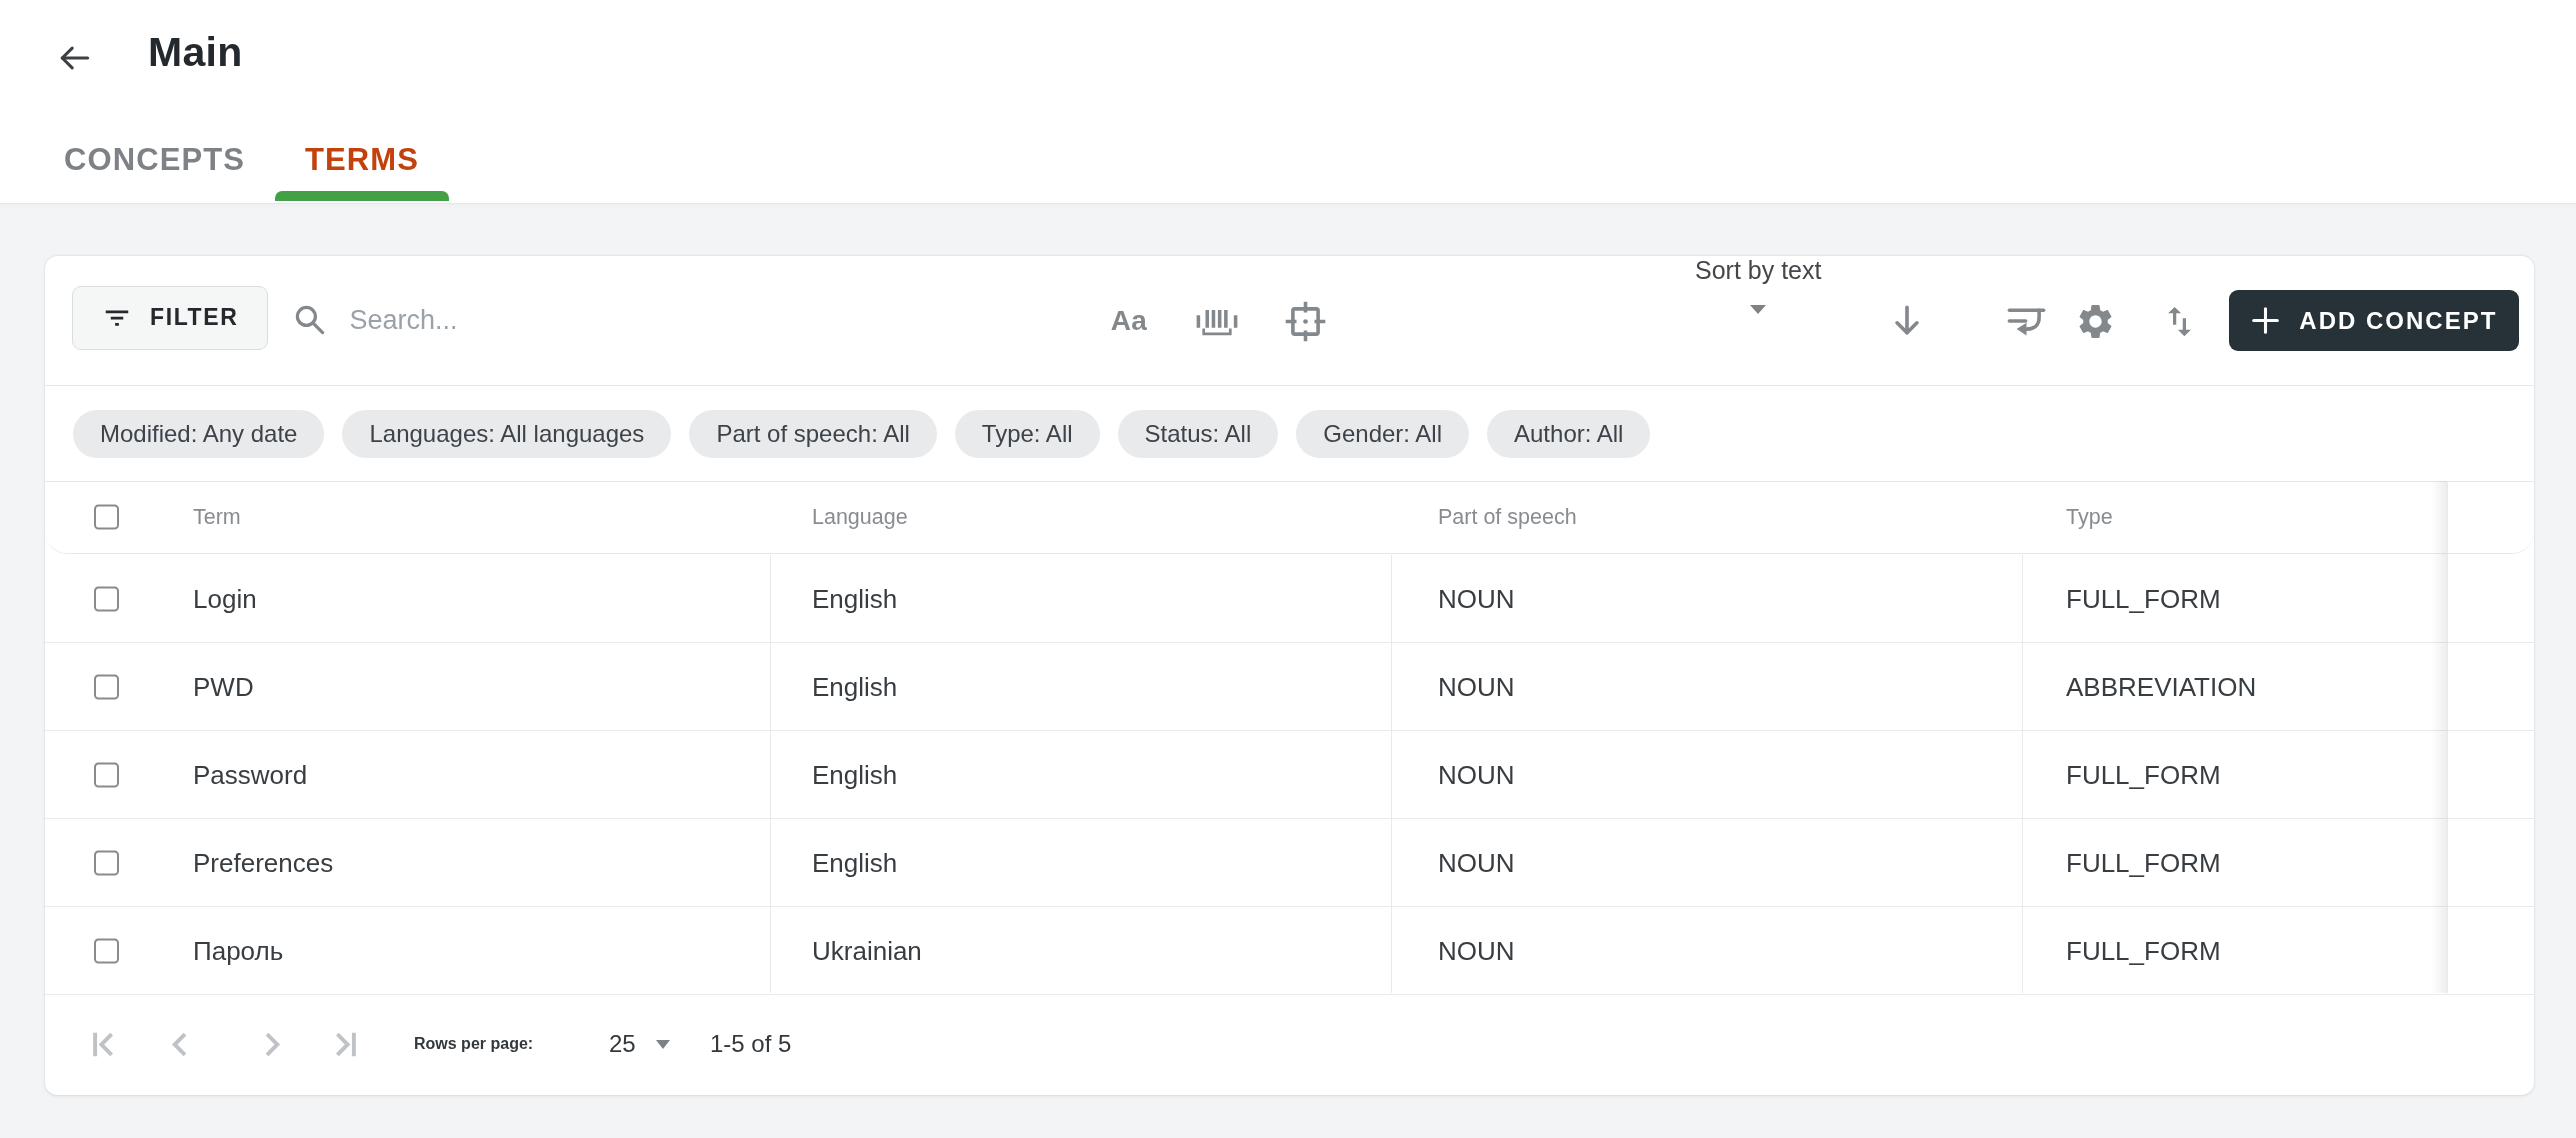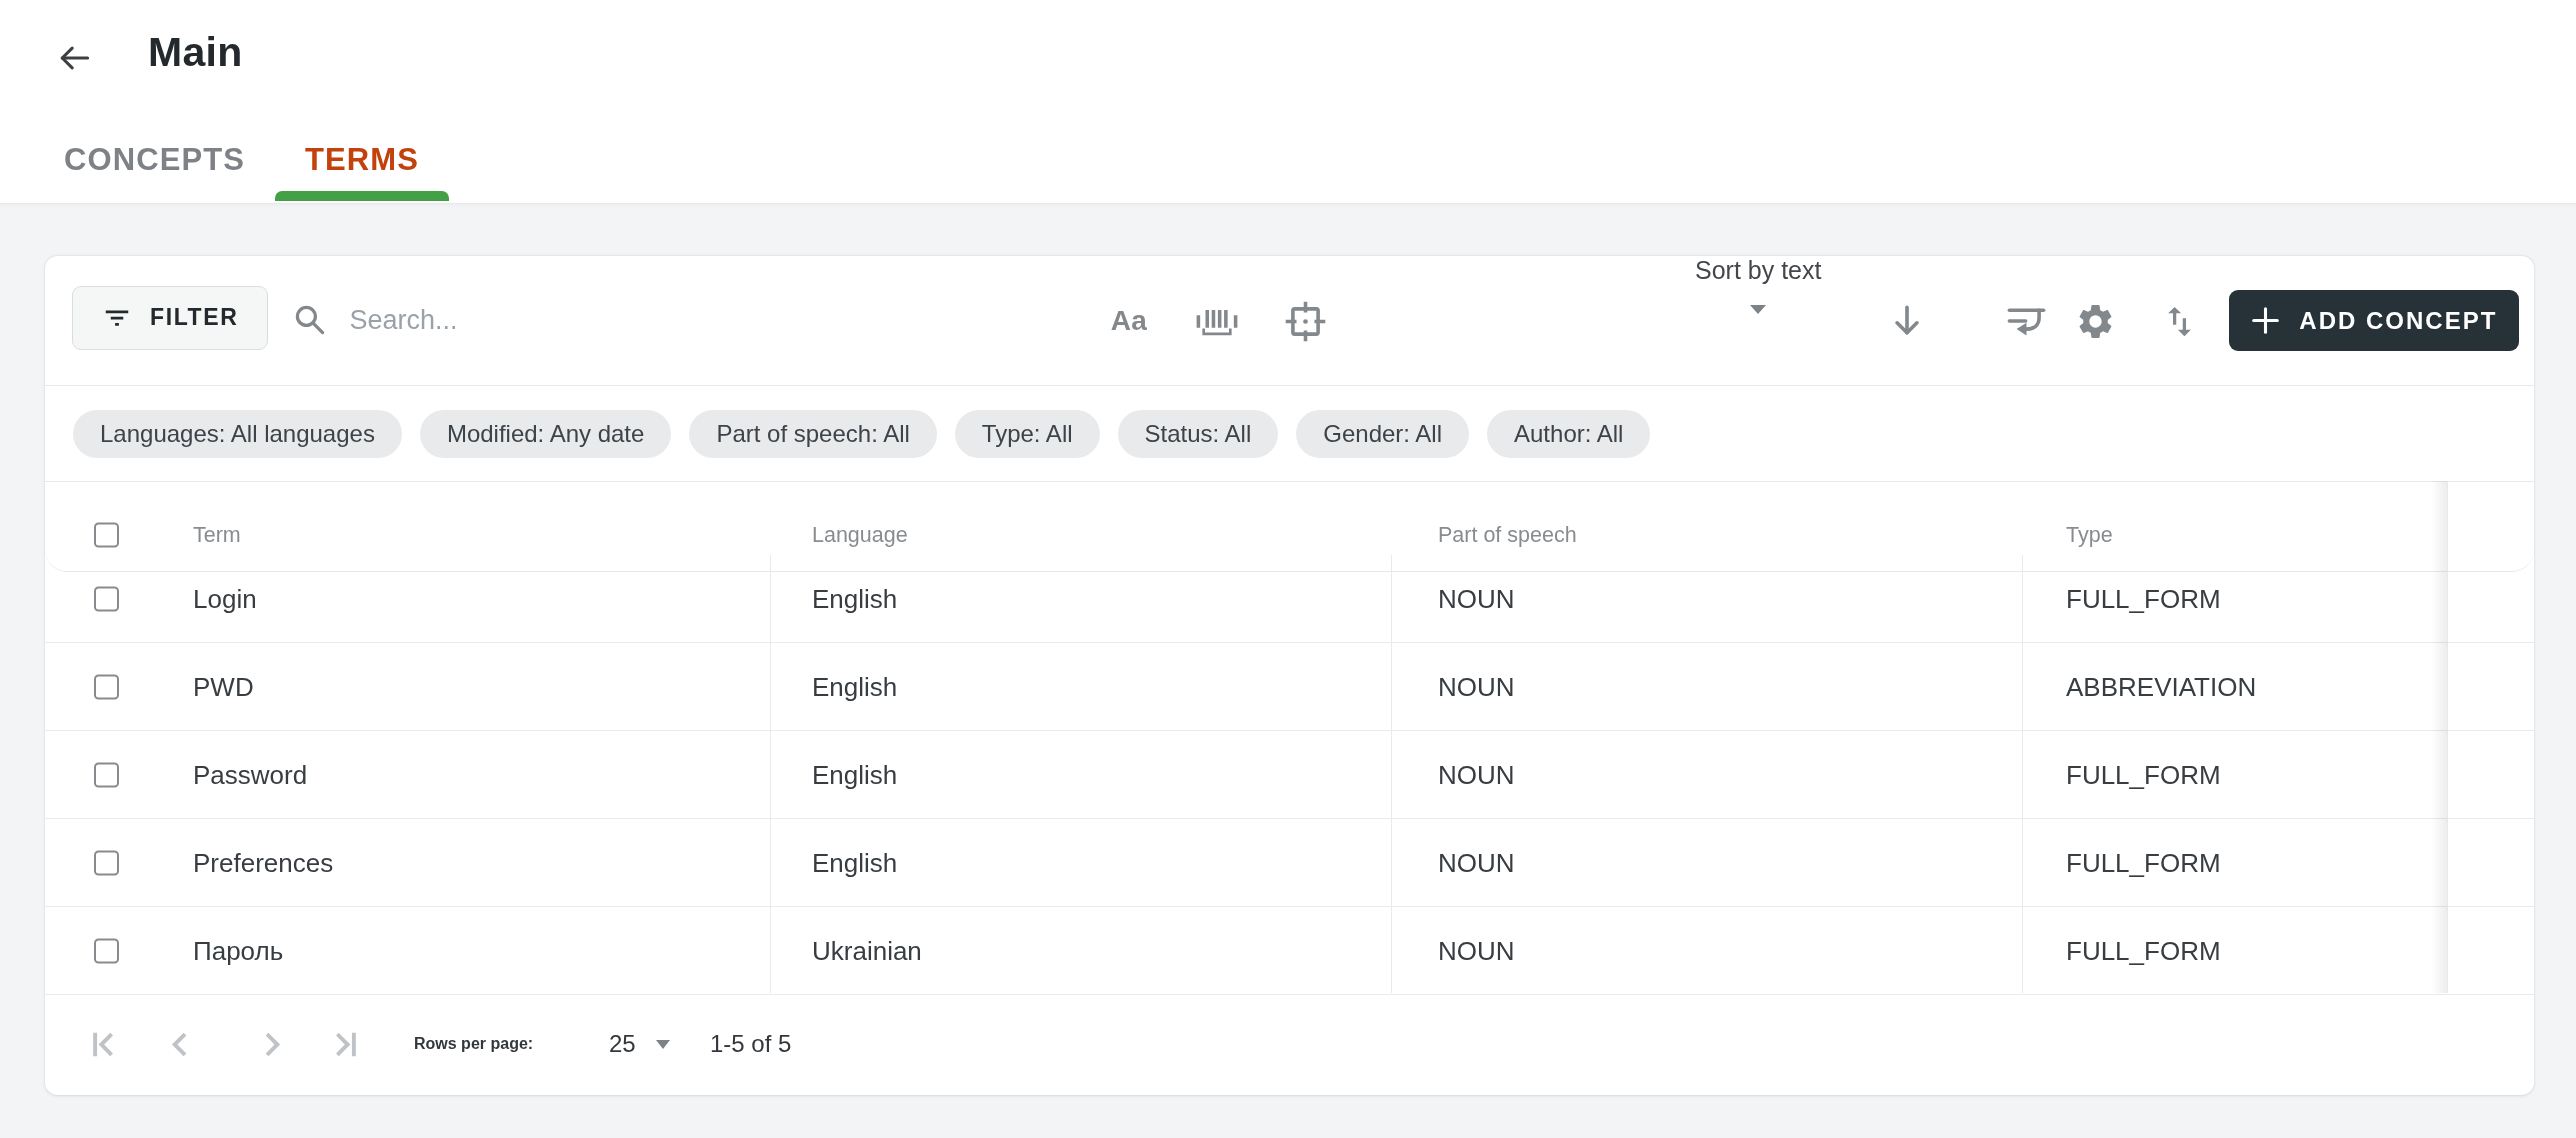--- a/index.html
+++ b/index.html
@@ -102,21 +102,21 @@
     border-bottom:0.9px solid #e7e8ea;
   }
   .chip {
     height:48px; padding:0 27px; border:none; border-radius:25px;
     background:#e9eaec; color:#3c4349; font-family:inherit; font-size:24px;
     display:flex; align-items:center; cursor:pointer; white-space:nowrap;
   }
 
   
   .thead {
-    position:absolute; top:243px; left:0; right:0; height:73px;
+    position:absolute; top:225px; left:0; right:0; height:73px;
     border-bottom:0.9px solid #e7e8ea;
     border-radius:22px;
   }
   .tbody { position:absolute; top:299px; left:0; right:0; height:438px; }
   .trow { position:relative; height:88px; border-bottom:0.9px solid #e9eaeb; }
   .cellpos { position:absolute; top:50%; transform:translateY(-50%); }
   .cb {
     position:absolute; left:49px; top:50%; transform:translateY(-50%);
     width:25px; height:25px; border:2.7px solid #878b90; border-radius:4.5px;
     background:#fff; cursor:pointer;
@@ -295,25 +295,25 @@
               <line x1="3" y1="16" x2="29" y2="16"></line>
           </svg>
         </span>
         <span>ADD CONCEPT</span>
       </button>
     </div>
 
     <div class="chips-row">
 
         <button class="chip">
+          <span>Modified: Any date</span>
+        </button>
+
+        <button class="chip">
           <span>Languages: All languages</span>
-        </button>
-
-        <button class="chip">
-          <span>Modified: Any date</span>
         </button>
 
         <button class="chip">
           <span>Part of speech: All</span>
         </button>
 
         <button class="chip">
           <span>Type: All</span>
         </button>
 

